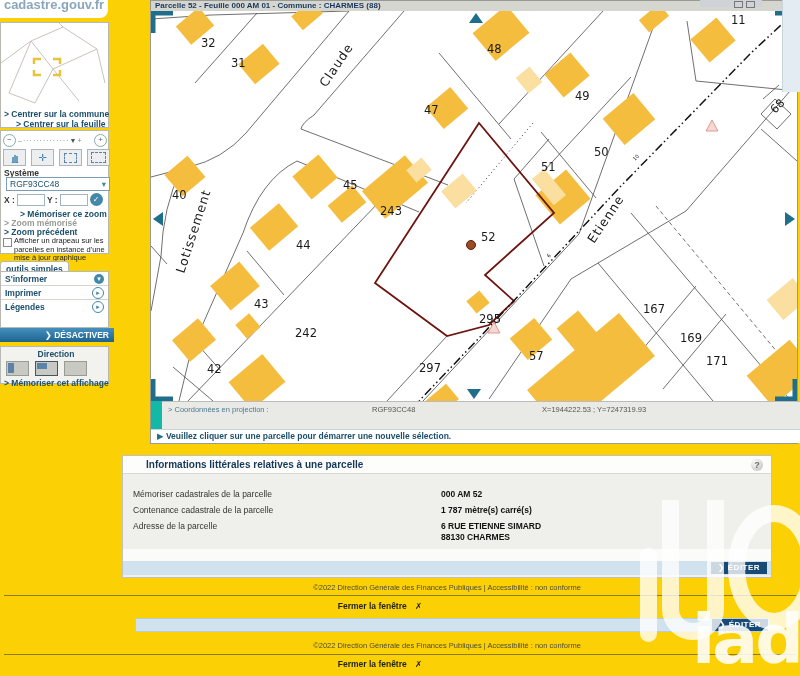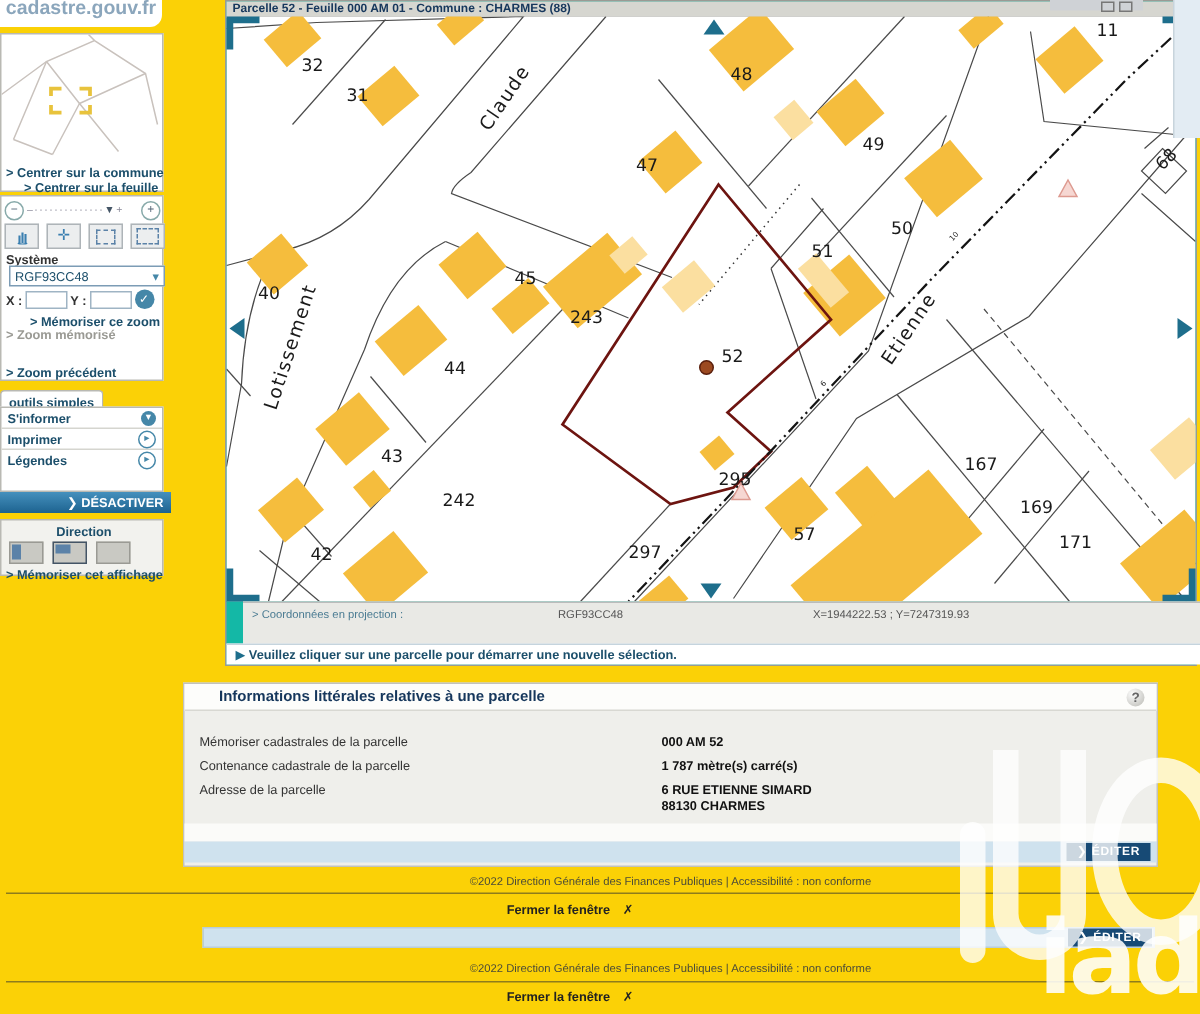--- a/index.html
+++ b/index.html
@@ -123,22 +123,26 @@
   <div class="abs" style="left:3px;top:62px;display:flex;align-items:center;gap:2px;">
     <span class="sb-label">X :</span>
     <span class="inputbox" style="width:26px;"></span>
     <span class="sb-label">Y :</span>
     <span class="inputbox" style="width:26px;"></span>
     <span class="roundbtn">✓</span>
   </div>
 
   <div class="abs navlink" style="left:3px;top:78px;margin-left:16px;">&gt; Mémoriser ce zoom</div>
   <div class="abs navlink dis" style="left:3px;top:87px;">&gt; Zoom mémorisé</div>
-  <div class="abs navlink" style="left:3px;top:112px;">&gt; Zoom précédent</div>
-
+  <div class="abs navlink" style="left:3px;top:96px;">&gt; Zoom précédent</div>
+
+  <div class="abs" style="left:2px;top:106px;width:104px;display:flex;gap:2px;">
+    <span style="width:7px;height:7px;border:1px solid #888;background:#fff;flex:none;margin-top:1px;"></span>
+    <span style="font-size:7.5px;color:#222;line-height:8.5px;">Afficher un drapeau sur les parcelles en instance d'une mise à jour graphique</span>
+  </div>
 </div>
 
 <div class="abs" style="left:0;top:258px;width:109px;">
   <span class="tab on">outils simples</span><span class="tab off">outils avancés</span>
 </div>
 <div class="abs panel" style="left:0;top:271px;width:109px;height:57px;">
   <div class="acc-row">
     <span class="acc-label">S'informer</span>
     <span class="acc-circle" style="background:#4587a8;color:#fff;">▾</span>
   </div>

